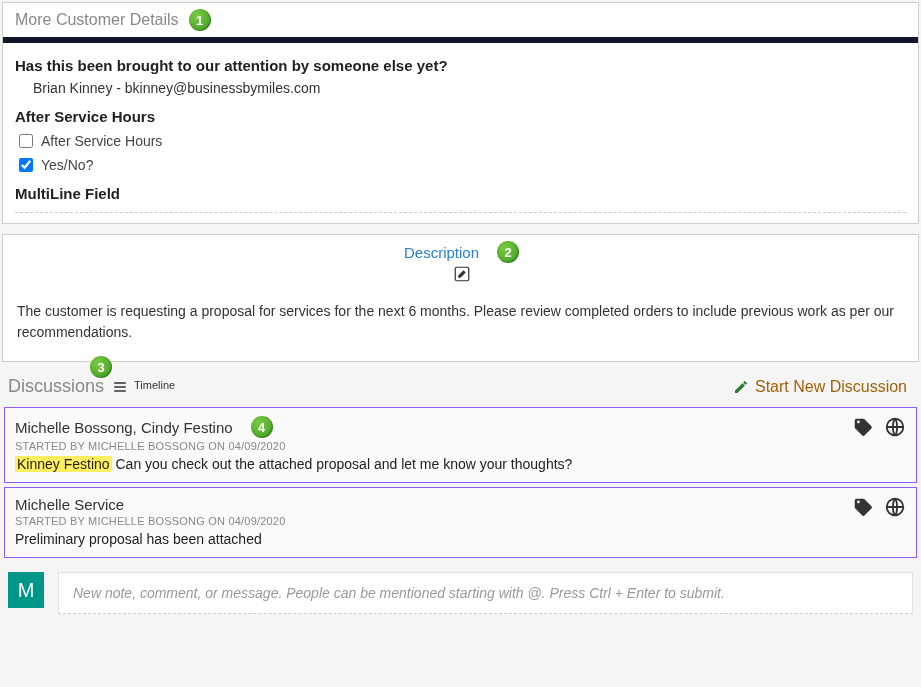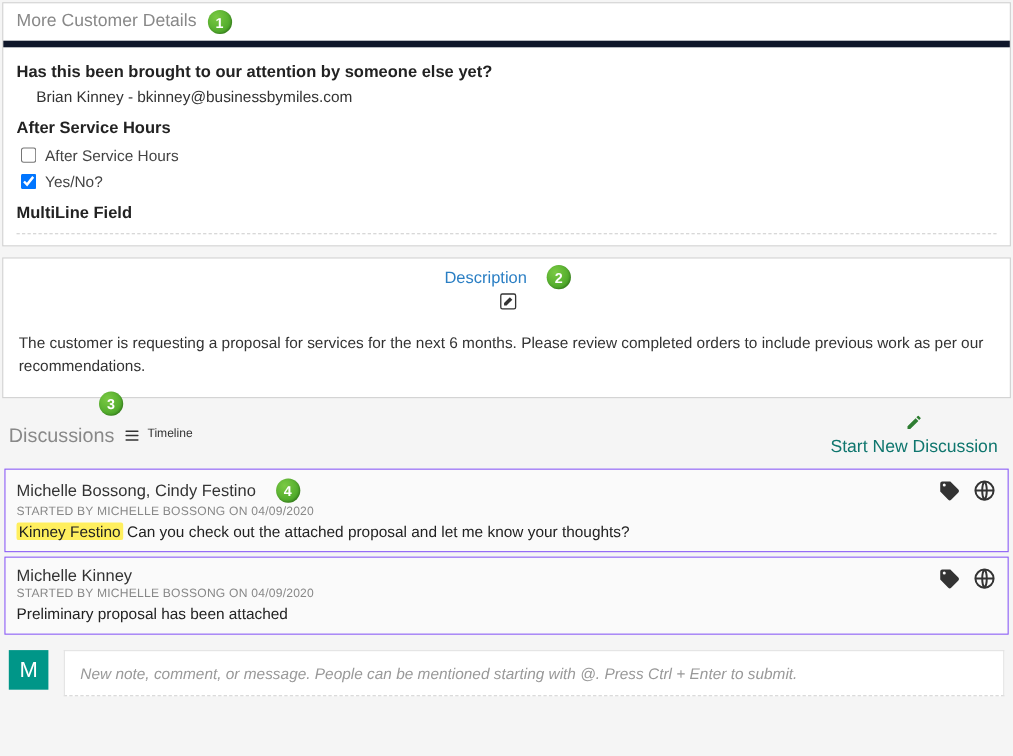--- a/index.html
+++ b/index.html
@@ -50,21 +50,21 @@
   .desc-body { padding: 10px 14px 18px 14px; color:#333; line-height:1.5; font-size:14px;}
 
   .discussions-wrap { margin: 2px 2px 0 2px; }
   .disc-bar {
     display:flex; align-items:center; justify-content:space-between;
     padding: 4px 6px 6px 2px;
   }
   .disc-left { display:flex; align-items:center; gap:8px;}
   .disc-title { color:#888; font-size:18px; font-weight:400; padding-left:4px;}
   .timeline { display:flex; align-items:flex-start; gap:6px; color:#333; font-size:11px; cursor:pointer;}
-  .start-new { display:flex; align-items:center; gap:6px; color:#0f766e; font-size:16px; cursor:pointer; padding-right:6px;flex-direction:column;}
+  .start-new { display:flex; align-items:center; gap:6px; color:#a16207; font-size:16px; cursor:pointer; padding-right:6px;}
   .start-new svg { width:16px; height:16px; }
 
   .disc-item {
     border:1px solid #8b5cf6; background:#fafafa;
     margin: 4px 2px; padding:8px 10px 10px 10px; position:relative;
   }
   .disc-names { font-size:15px; color:#333; display:flex; align-items:center; gap:8px;}
   .disc-meta { font-size:11px; color:#888; letter-spacing:.2px; margin:2px 0 4px 0;}
   .disc-msg { font-size:14px; color:#222; }
   .mention { background:#ffef5e; padding:0 2px; border-radius:2px;}
@@ -162,21 +162,21 @@
         <svg viewBox="0 0 24 24">
             <circle cx="12" cy="12" r="9" fill="none" stroke="#333" stroke-width="2"></circle>
             <path d="M3 12h18M12 3c3 3 3 15 0 18M12 3c-3 3-3 15 0 18" fill="none" stroke="#333" stroke-width="2"></path>
           </svg>
       </span>
     </div>
   </div>
 
   <div class="disc-item">
     <div class="disc-names">
-      <span>Michelle Kinney</span>
+      <span>Michelle Service</span>
     </div>
     <div class="disc-meta">STARTED BY MICHELLE BOSSONG ON 04/09/2020</div>
     <div class="disc-msg">
       <span>Preliminary proposal has been attached</span>
     </div>
     <div class="disc-icons">
       <span>
         <svg viewBox="0 0 24 24">
             <path d="M21 11l-8-8H5a2 2 0 0 0-2 2v8l8 8a2 2 0 0 0 2.83 0L21 13.83A2 2 0 0 0 21 11zM7 8a1.5 1.5 0 1 1 0-3 1.5 1.5 0 0 1 0 3z" fill="#333"></path>
           </svg>

